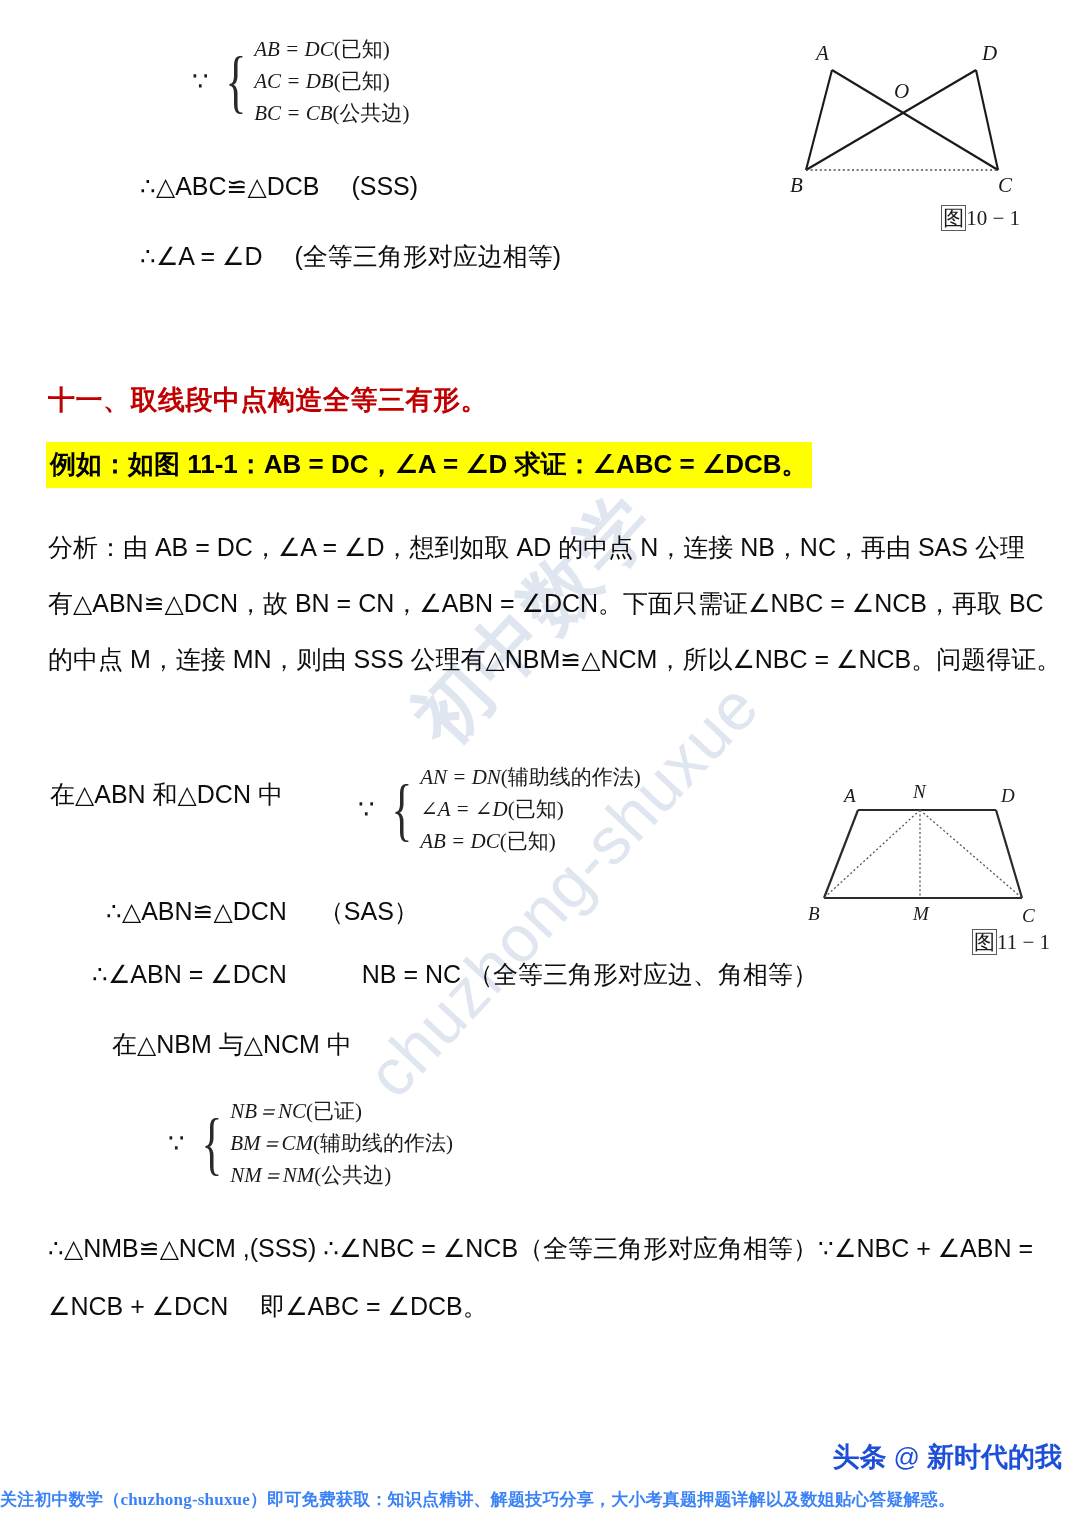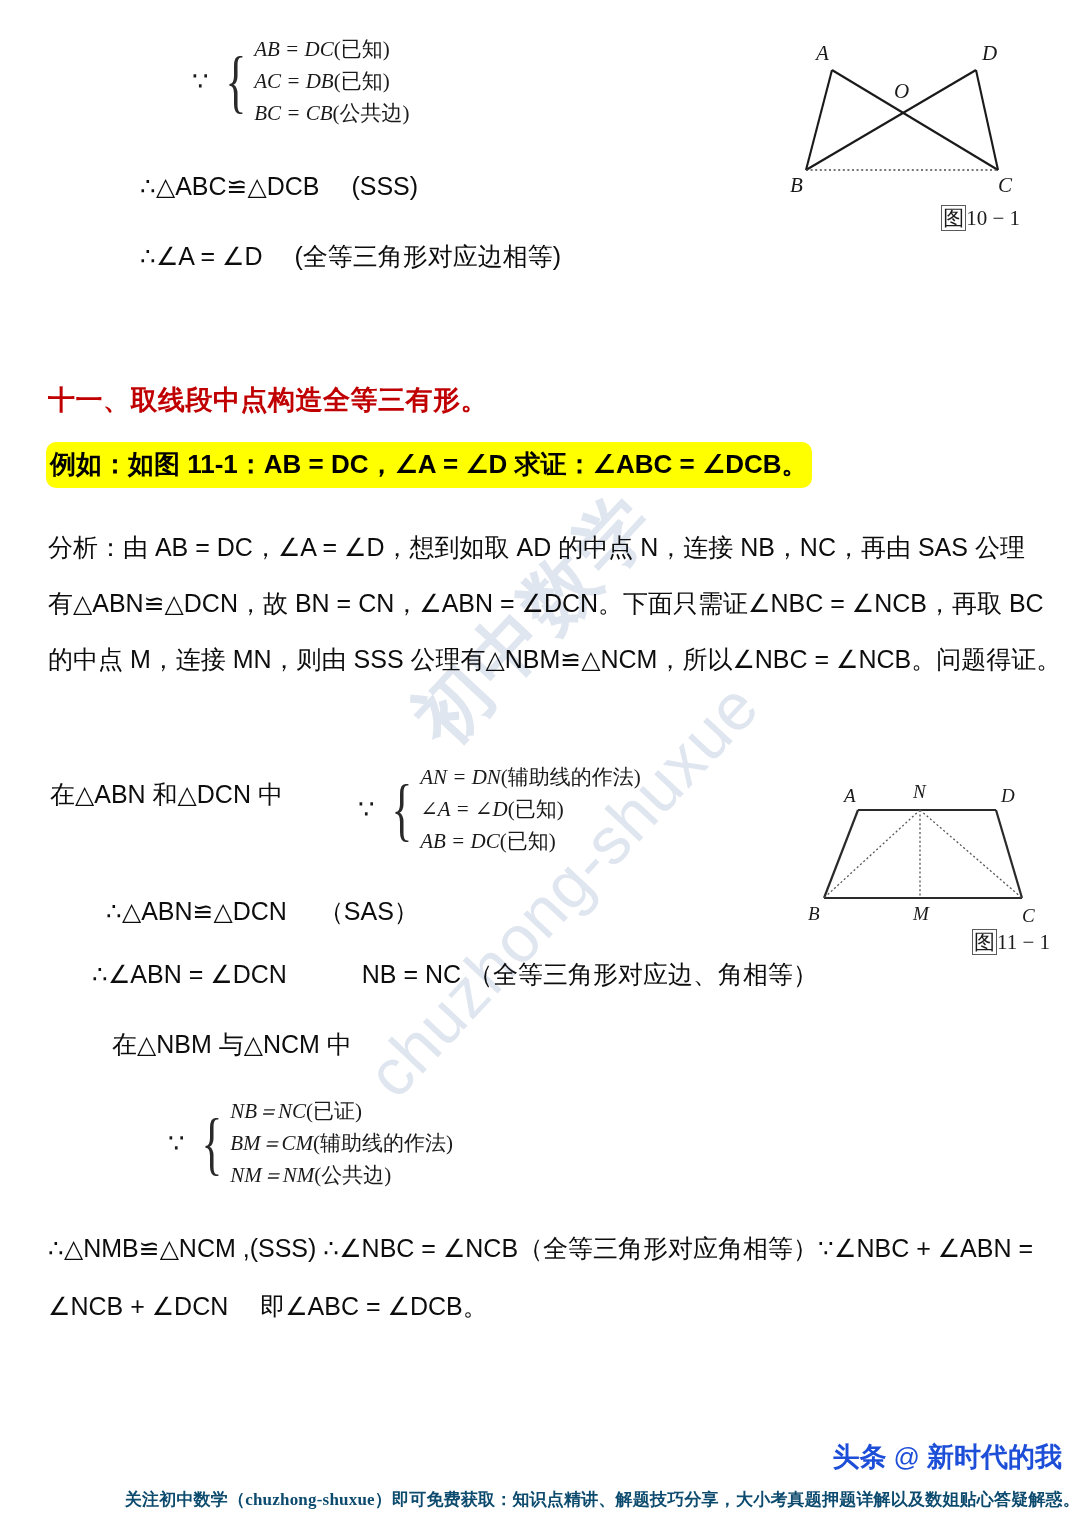--- a/index.html
+++ b/index.html
@@ -114,21 +114,20 @@
   
   .hl-yellow {
     background: #ffff00;
     font-family: "Liberation Sans", "DejaVu Sans", sans-serif;
     font-weight: bold;
     font-size: 26px;
     color: #000000;
     padding: 5px 4px 6px 4px;
     white-space: nowrap;
     display: inline-block;
-    border-radius: 10px;
   }
 
   
   .para {
     font-family: "Liberation Sans", "DejaVu Sans", sans-serif;
     font-size: 25px;
     color: #0d0d0d;
     line-height: 62px;
     white-space: nowrap;
   }
@@ -149,25 +148,25 @@
     border: 1px solid #5a5a5a;
     padding: 0 1px;
   }
 
   
   #footer-note {
     position: absolute;
     left: 0;
     right: 0;
     bottom: 16px;
-    text-align: right;
+    text-align: left;
     font-family: "Liberation Serif", "DejaVu Serif", serif;
     font-weight: bold;
     font-size: 17px;
-    color: #0c4a6e;
+    color: #3b82f6;
     letter-spacing: 0.2px;
     white-space: nowrap;
   }
   #toutiao-logo {
     position: absolute;
     right: 18px;
     bottom: 52px;
     display: flex;
     align-items: center;
     gap: 7px;

